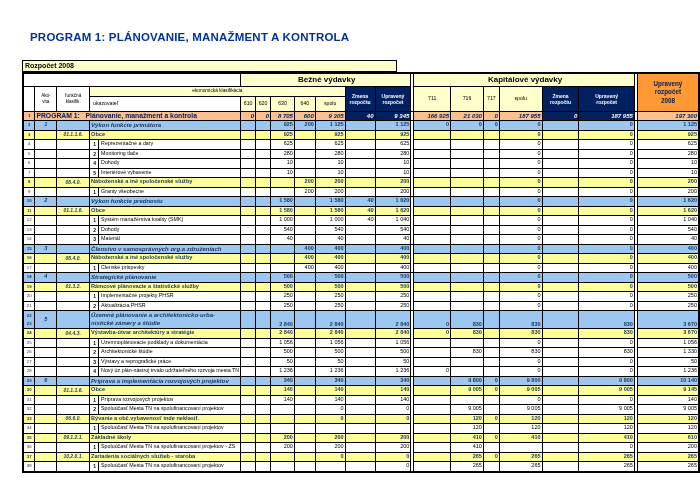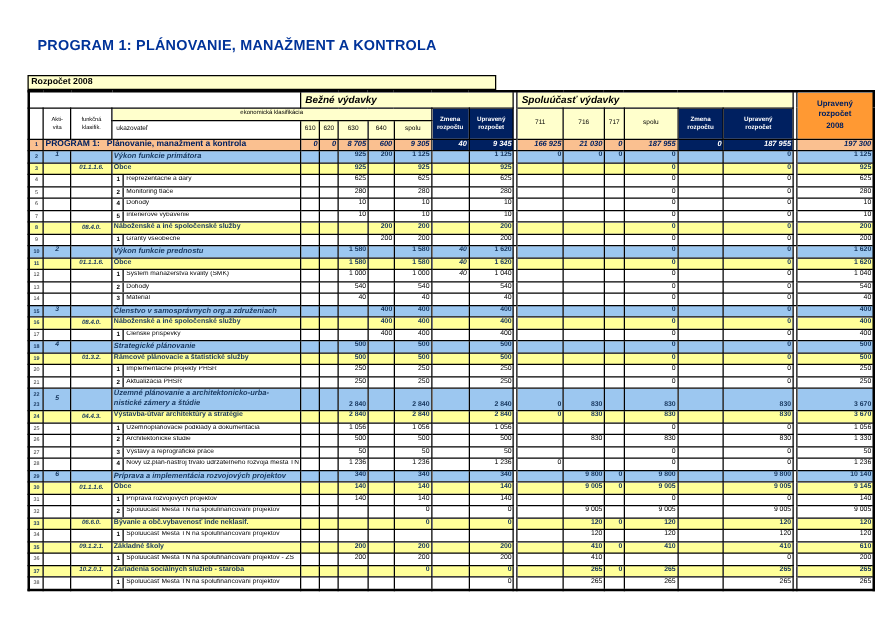--- a/index.html
+++ b/index.html
@@ -21,21 +21,21 @@
     border-collapse:collapse;table-layout:fixed;
     border:2px solid #000;
   }
   td{
     border:1px solid #000;overflow:hidden;white-space:nowrap;
     padding:0 1px;height:8.5px;font-size:5.5px;line-height:1.05;
     color:#000;vertical-align:middle;background:#fff;
   }
   
   td.blank{background:#fff;}
-  td.band{background:#FFFFCC;font-size:8px;font-weight:bold;font-style:italic;padding-left:3px;}
+  td.band{background:#FFFFCC;font-size:8px;font-weight:bold;padding-left:3px;text-align:center;}
   td.ek{background:#FFFFCC;font-size:4.8px;text-align:center;}
   td.colh{background:#FFFFCC;font-size:5.2px;text-align:center;}
   td.small{background:#fff;font-size:4.6px;text-align:center;white-space:pre-line;line-height:1.1;}
   td.ukaz{background:#fff;font-size:5.2px;text-align:left;padding-left:3px;}
   td.navyh{background:#002060;color:#fff;font-size:5px;font-weight:bold;text-align:center;
            white-space:pre-line;line-height:1.2;}
   td.orangeh{background:#FF9933;color:#002060;font-weight:bold;font-size:6.3px;text-align:center;
            white-space:pre-line;line-height:1.35;}
   
   td.num{font-size:4.3px;text-align:center;padding:0;color:#333;}
@@ -92,21 +92,21 @@
     <col style="width:37px">
       <col style="width:56px">
     <col style="width:3px">
     <col style="width:62px">
   </colgroup>
   <tbody>
     <tr style="height:13px">
       <td class="blank" colspan="4"></td>
       <td class="band" colspan="7">Bežné výdavky</td>
       <td class="sp"></td>
-      <td class="band" colspan="6">Spoluúčasť výdavky</td>
+      <td class="band" colspan="6">Kapitálové výdavky</td>
       <td class="sp"></td>
       <td class="orangeh" rowspan="3">Upravený
 rozpočet
 2008</td>
     </tr>
     <tr style="height:10px">
       <td class="blank" rowspan="2"></td>
       <td class="small" rowspan="2">Akti-
 vita</td>
       <td class="small" rowspan="2">funkčná

